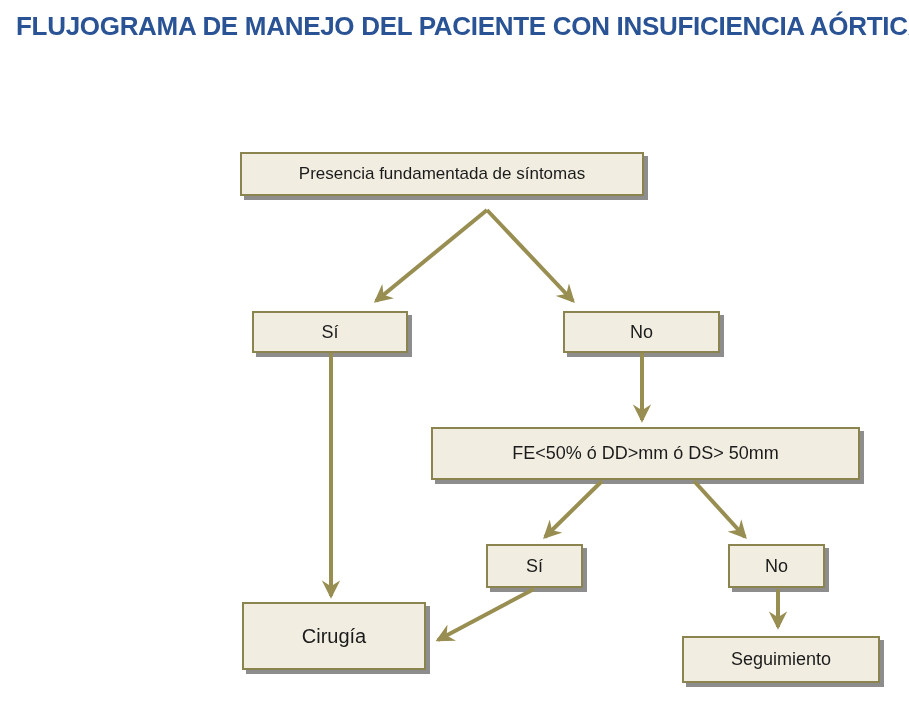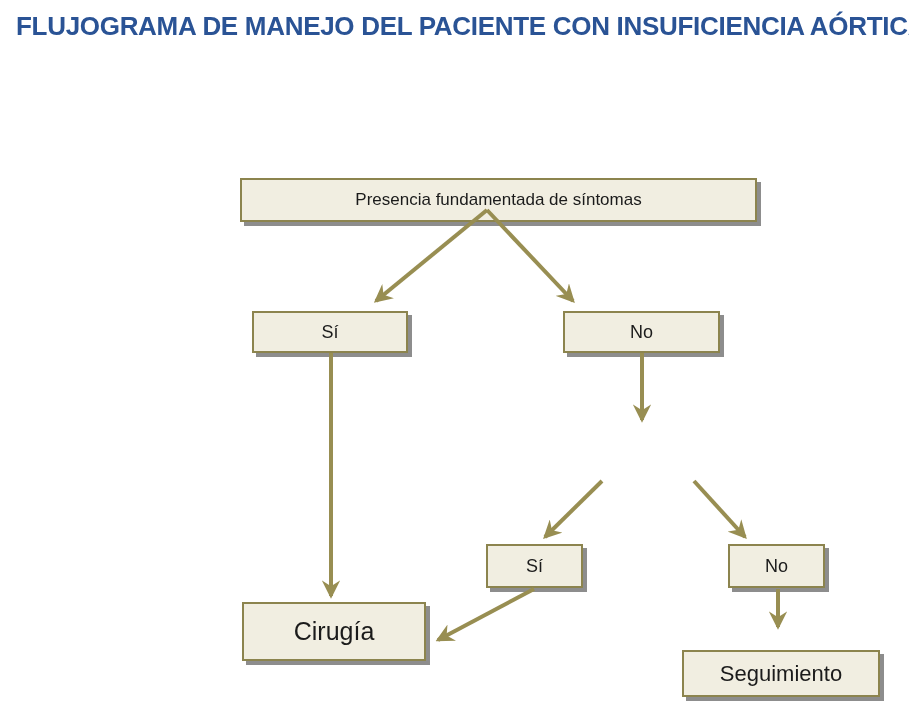--- a/index.html
+++ b/index.html
@@ -53,28 +53,28 @@
     border: 2px solid var(--box_border);
     box-shadow: 4px 4px 0 0 var(--box_shadow);
     display: flex;
     align-items: center;
     justify-content: center;
     text-align: center;
     color: var(--text);
     font-size: 18px;
   }
 
-  .node-symptoms    { left: 240px; top: 178px; width: 517px; height: 44px; font-size: 17px; }
+  .node-symptoms    { left: 240px; top: 152px; width: 404px; height: 44px; font-size: 17px; }
   .node-si1         { left: 252px; top: 311px; width: 156px; height: 42px; }
   .node-no1         { left: 563px; top: 311px; width: 157px; height: 42px; }
   .node-criteria    { left: 431px; top: 427px; width: 429px; height: 53px; font-size: 18px; }
   .node-si2         { left: 486px; top: 544px; width: 97px;  height: 44px; }
   .node-no2         { left: 728px; top: 544px; width: 97px;  height: 44px; }
-  .node-surgery     { left: 242px; top: 602px; width: 184px; height: 59px; font-size: 25px; }
-  .node-followup    { left: 682px; top: 636px; width: 198px; height: 47px; font-size: 22px; margin-top: 14px; }
+  .node-surgery     { left: 242px; top: 602px; width: 184px; height: 68px; font-size: 20px; }
+  .node-followup    { left: 682px; top: 636px; width: 198px; height: 47px; font-size: 18px; }
 </style>
 </head>
 <body>
 
 <div class="canvas">
 
   <div class="page-title">FLUJOGRAMA DE MANEJO DEL PACIENTE CON INSUFICIENCIA AÓRTICA</div>
 
   <svg class="arrows" viewBox="0 0 909 708" xmlns="http://www.w3.org/2000/svg">
     <defs>
@@ -91,20 +91,21 @@
     <line x1="534" y1="589" x2="438" y2="640" marker-end="url(#ah)"></line>
     <line x1="778" y1="589" x2="778" y2="627" marker-end="url(#ah)"></line>
   </svg>
 
   <div class="node node-symptoms">Presencia fundamentada de síntomas</div>
 
   <div class="node node-si1">Sí</div>
 
   <div class="node node-no1">No</div>
 
+  <div class="node node-criteria">FE&lt;50% ó DD&gt;mm ó DS&gt; 50mm</div>
 
   <div class="node node-si2">Sí</div>
 
   <div class="node node-no2">No</div>
 
   <div class="node node-surgery">Cirugía</div>
 
   <div class="node node-followup">Seguimiento</div>
 
 </div>

